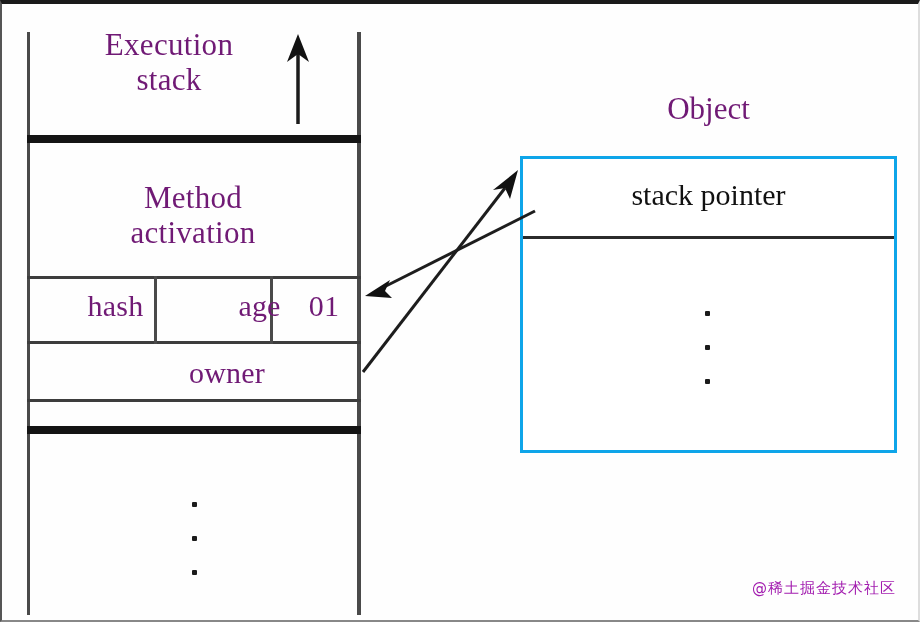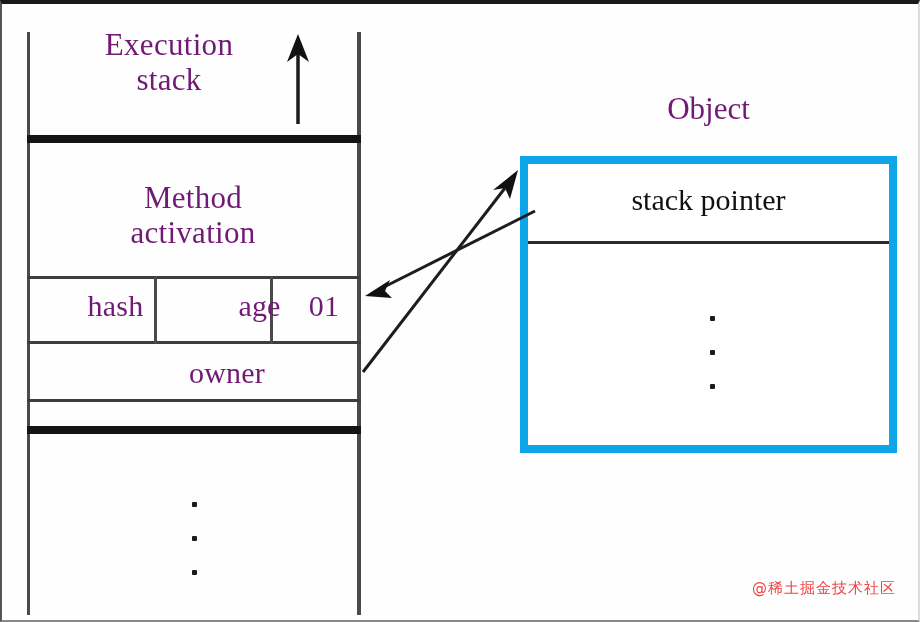--- a/index.html
+++ b/index.html
@@ -70,21 +70,21 @@
   .object-title {
     font-size: 31px;
   }
 
   #object-box {
     position: absolute;
     left: 48px;
     top: 152px;
     width: 377px;
     height: 297px;
-    border: 8px solid #0ea5e9;
+    border: 3px solid #0ea5e9;
     box-sizing: border-box;
     background: #ffffff;
   }
   #object-divider {
     position: absolute;
     left: 0;
     top: 77px;
     width: 100%;
     height: 3px;
     background: #2b2b2b;
@@ -109,21 +109,21 @@
     pointer-events: none;
   }
 
   
   #watermark {
     position: absolute;
     right: 22px;
     bottom: 22px;
     font-family: "DejaVu Sans", "Liberation Sans", sans-serif;
     font-size: 15px;
-    color: #ef4444;
+    color: #a21caf;
     letter-spacing: 1px;
     white-space: nowrap;
   }
 </style>
 </head>
 <body>
 
 <div id="canvas">
 
   <div id="stack-region">

